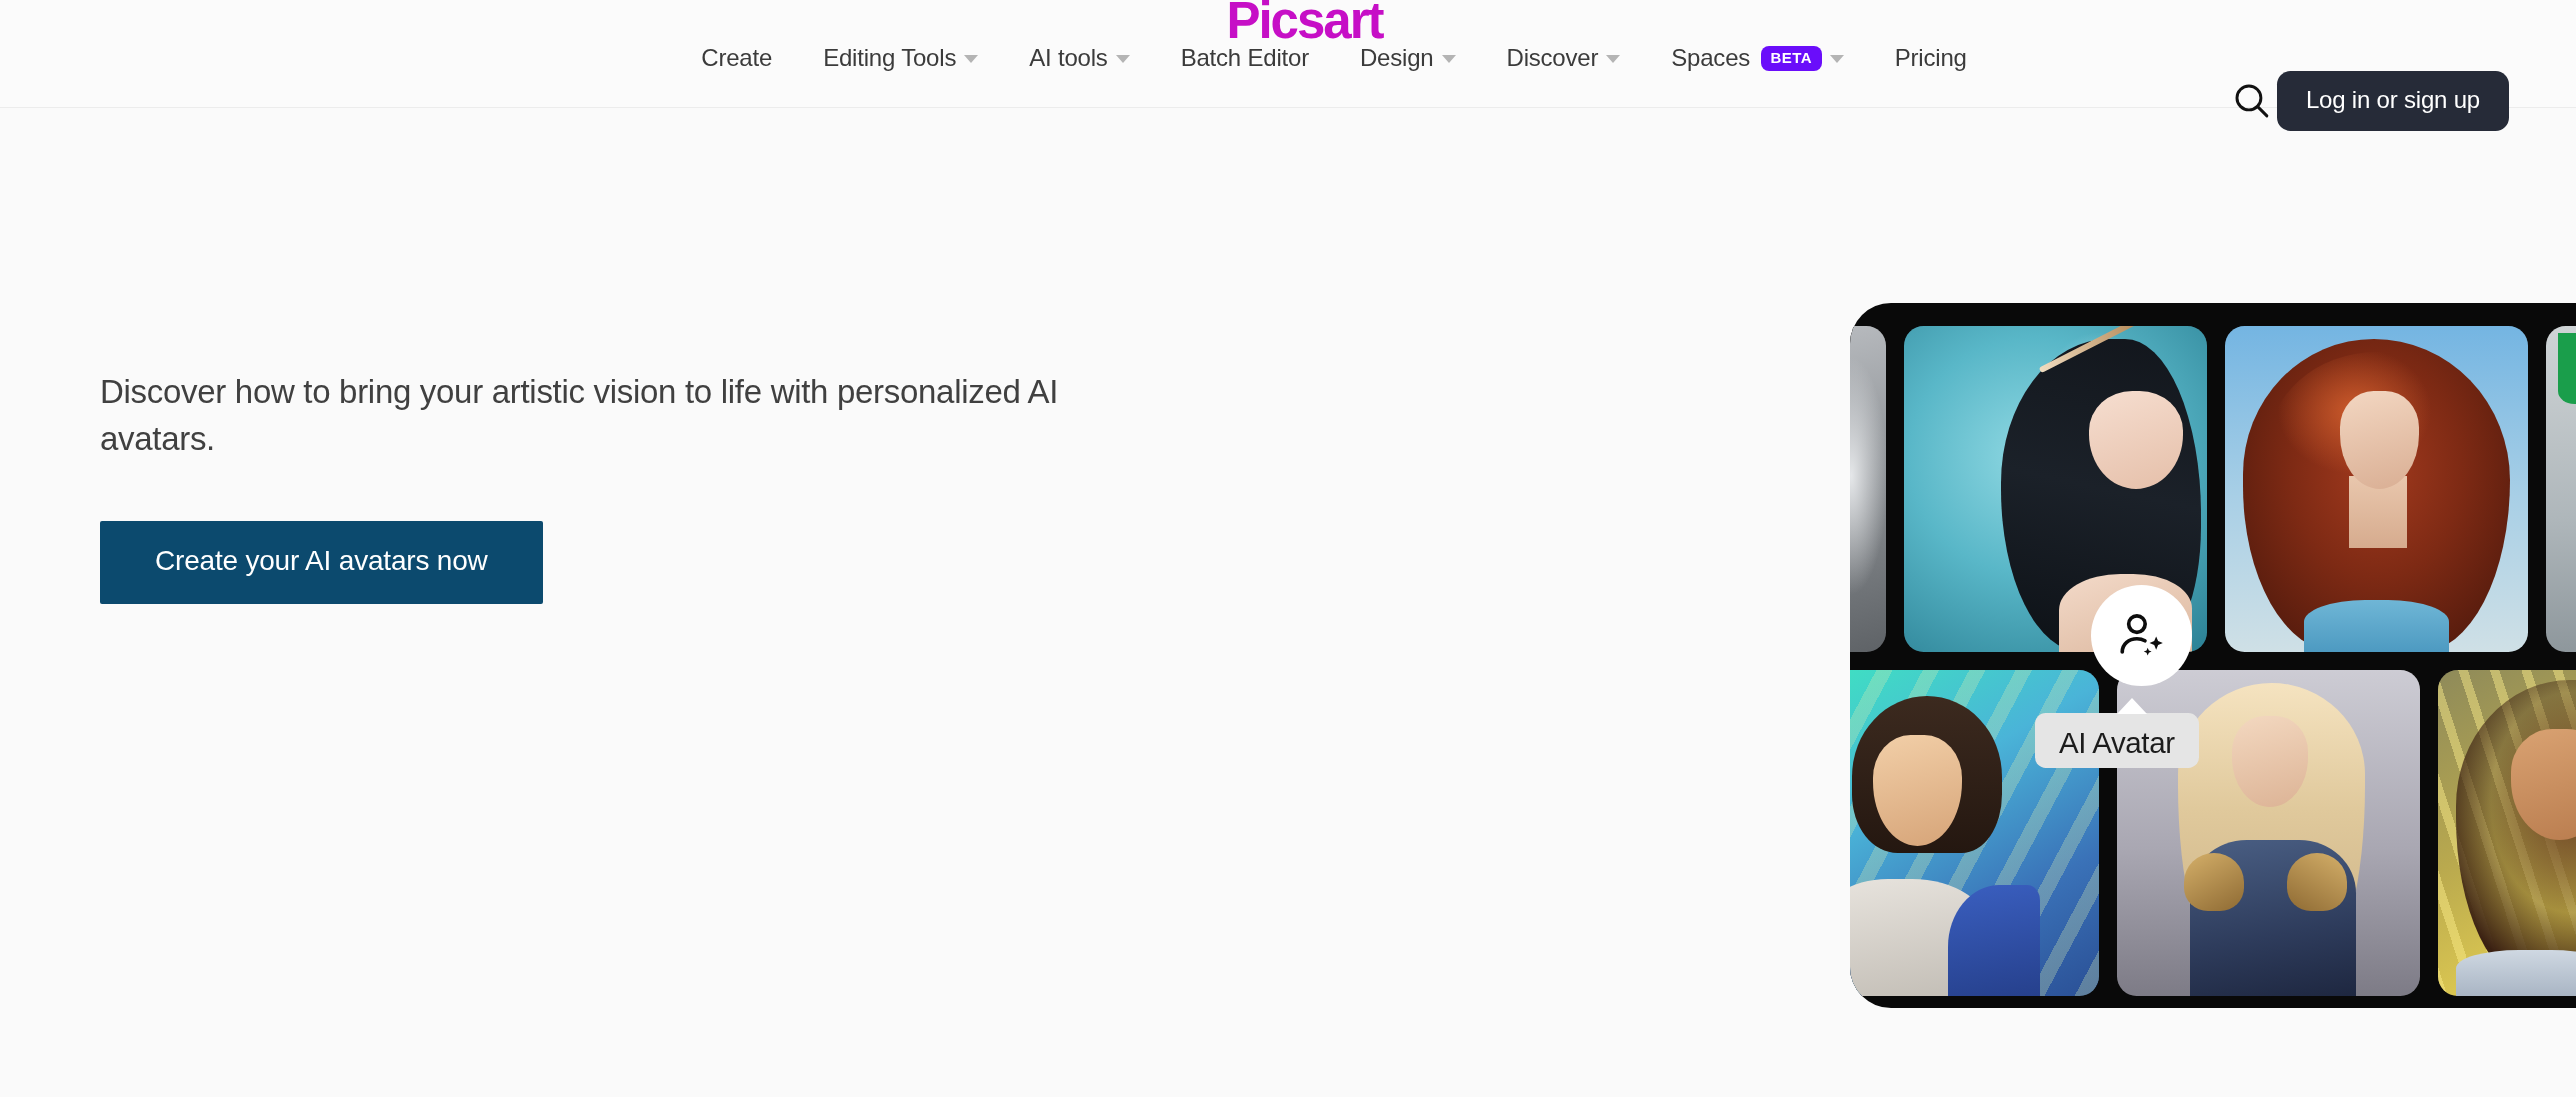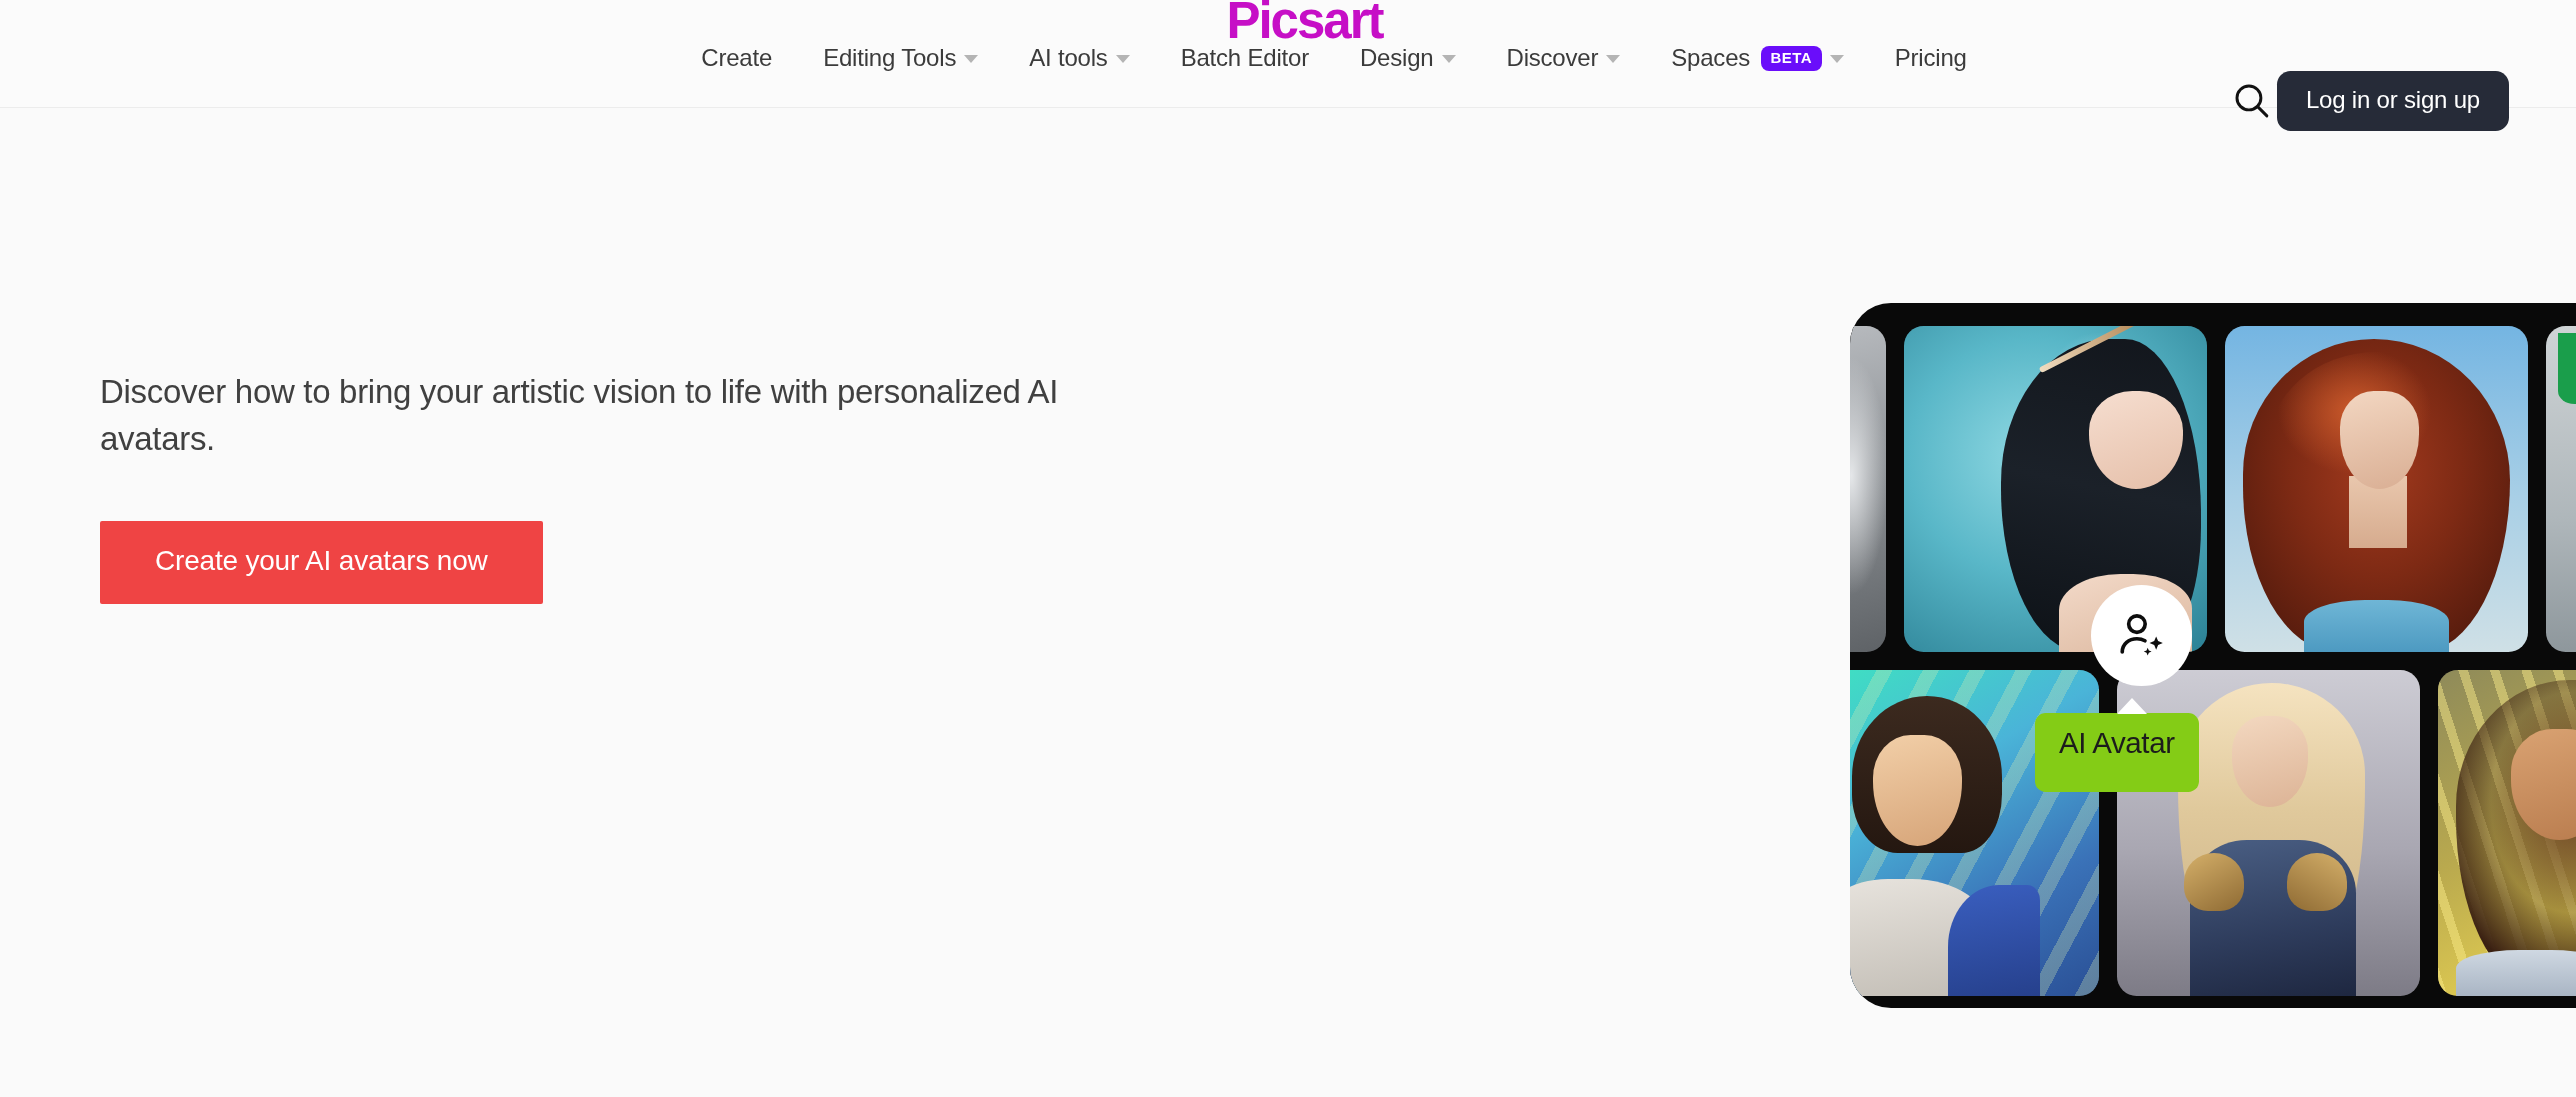--- a/index.html
+++ b/index.html
@@ -141,21 +141,21 @@
     line-height: 1.42;
     color: #404040;
     font-weight: 400;
     max-width: 1047px;
     letter-spacing: -0.3px;
   }
 
   .cta-btn {
     margin-top: 58px;
     display: inline-block;
-    background: #ef4444;
+    background: #0c4a6e;
     color: #ffffff;
     font-family: "Liberation Sans", sans-serif;
     font-size: 28px;
     border: none;
     border-radius: 2px;
     padding: 26px 55px 29px;
     cursor: pointer;
     line-height: 1;
     letter-spacing: -0.2px;
   }
@@ -293,23 +293,23 @@
     background: #ffffff;
     display: flex; align-items: center; justify-content: center;
     z-index: 6;
     cursor: pointer;
   }
 
   .ai-tooltip {
     position: absolute;
     left: 185px;
     top: 410px;
-    background: #84cc16;
+    background: #e5e5e5;
     border-radius: 10.7px;
-    padding: 15px 24px 34px;
+    padding: 15px 24px 10px;
     font-size: 29.5px;
     color: #1c1c1c;
     line-height: 1;
     letter-spacing: -0.4px;
     z-index: 6;
     white-space: nowrap;
   }
   .ai-tooltip::before {
     content: "";
     position: absolute;

